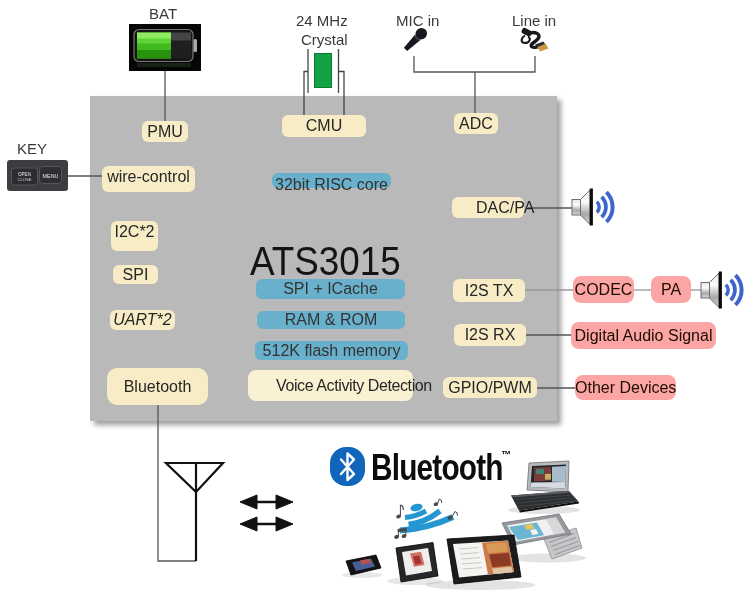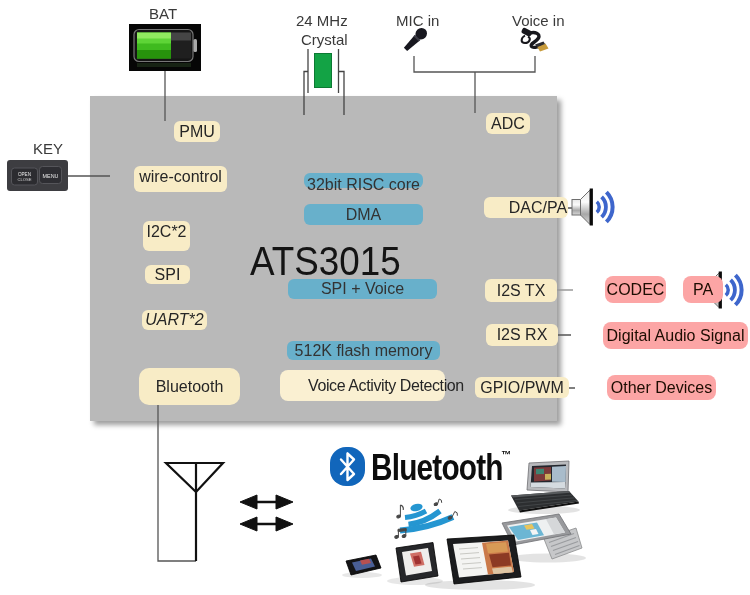--- a/index.html
+++ b/index.html
@@ -1,20 +1,20 @@
 <!DOCTYPE html>
 <html><head>
 <meta charset="utf-8">
 <style>
 html,body{margin:0;padding:0;background:#fff;}
 #stage{position:relative;width:750px;height:595px;background:#fff;overflow:hidden;
   font-family:"Liberation Sans", sans-serif;}
 .lbl{position:absolute;color:#3a3a3a;font-size:15px;white-space:nowrap;}
 .box{position:absolute;box-sizing:border-box;text-align:center;white-space:nowrap;
-  font-size:16px;color:#262626;border-radius:6px;margin-left:32px;}
+  font-size:16px;color:#262626;border-radius:6px;}
 .cream{background:#f8ecc6;}
 .blue{background:#68b0cb;color:#333;}
 .orange{background:#fca5a5;border-radius:8px;color:#1d0d02;}
 svg{position:absolute;left:0;top:0;}
 </style>
 </head>
 <body>
 <div id="stage">
 
   <div style="position:absolute;left:90px;top:96px;width:467px;height:325px;background:#b9b9b9;
@@ -212,46 +212,47 @@
       <polygon points="346,561 376,555 381,568 351,575" fill="#141416" stroke="#000" stroke-width="0.8"></polygon>
       <polygon points="352,562.5 371,558.5 375,566.5 356,571" fill="#4a5f96"></polygon>
       <polygon points="360,560.5 369,558.8 371,563 362,564.8" fill="#b85050"></polygon>
     </g>
   </svg>
 
   <div class="lbl" style="left:149px;top:5px;">BAT</div>
   <div class="lbl" style="left:296px;top:12px;">24 MHz</div>
   <div class="lbl" style="left:301px;top:31px;">Crystal</div>
   <div class="lbl" style="left:396px;top:12px;">MIC in</div>
-  <div class="lbl" style="left:512px;top:12px;">Voice in</div>
-  <div class="lbl" style="left:17px;top:140px;margin-left:16px;">KEY</div>
+  <div class="lbl" style="left:512px;top:12px;">Line in</div>
+  <div class="lbl" style="left:17px;top:140px;">KEY</div>
 
   <div class="box cream" style="left:142px;top:121px;width:46px;height:21px;line-height:21px;">PMU</div>
+  <div class="box cream" style="left:282px;top:115px;width:84px;height:22px;line-height:22px;">CMU</div>
   <div class="box cream" style="left:454px;top:113px;width:44px;height:21px;line-height:21px;">ADC</div>
   <div class="box cream" style="left:102px;top:166px;width:93px;height:26px;line-height:22px;">wire-control</div>
   <div class="box cream" style="left:111px;top:221px;width:47px;height:30px;line-height:21px;">I2C*2</div>
   <div class="box cream" style="left:113px;top:265px;width:45px;height:19px;line-height:19px;">SPI</div>
   <div class="box cream" style="left:110px;top:310px;width:65px;height:20px;line-height:20px;font-style:italic;">UART*2</div>
   <div class="box cream" style="left:107px;top:368px;width:101px;height:37px;line-height:37px;border-radius:10px;">Bluetooth</div>
-  <div class="box cream" style="left:452px;top:197px;width:84px;height:21px;line-height:21px;padding-left:24px;">DAC/PA</div>
+  <div class="box cream" style="left:452px;top:197px;width:72px;height:21px;line-height:21px;padding-left:24px;">DAC/PA</div>
   <div class="box cream" style="left:453px;top:279px;width:72px;height:23px;line-height:23px;">I2S TX</div>
   <div class="box cream" style="left:454px;top:324px;width:72px;height:22px;line-height:22px;">I2S RX</div>
   <div class="box cream" style="left:443px;top:377px;width:94px;height:21px;line-height:21px;">GPIO/PWM</div>
   <div class="box cream" style="left:248px;top:370px;width:165px;height:31px;line-height:31px;border-radius:8px;background:#faf0d2;letter-spacing:-0.4px;padding-left:28px;">Voice Activity Detection</div>
 
   <div class="box blue" style="left:272px;top:173px;width:119px;height:15px;line-height:23px;">32bit RISC core</div>
-  <div class="box blue" style="left:272px;top:204px;width:119px;height:21px;line-height:21px;">DMA</div>
-  <div class="box blue" style="left:256px;top:279px;width:149px;height:20px;line-height:20px;">SPI + Voice</div>
+  <div class="box blue" style="left:256px;top:279px;width:149px;height:20px;line-height:20px;">SPI + ICache</div>
+  <div class="box blue" style="left:257px;top:311px;width:148px;height:18px;line-height:18px;">RAM &amp; ROM</div>
   <div class="box blue" style="left:255px;top:341px;width:153px;height:19px;line-height:19px;">512K flash memory</div>
 
   <div style="position:absolute;left:250px;top:239px;white-space:nowrap;"><span style="display:inline-block;
        font-size:40px;color:#141414;transform:scaleX(0.92);transform-origin:0 0;">ATS3015</span></div>
 
   <div class="box orange" style="left:573px;top:276px;width:61px;height:27px;line-height:27px;">CODEC</div>
   <div class="box orange" style="left:651px;top:276px;width:40px;height:27px;line-height:27px;">PA</div>
   <div class="box orange" style="left:571px;top:322px;width:145px;height:27px;line-height:27px;">Digital Audio Signal</div>
-  <div class="box orange" style="left:575px;top:375px;width:109px;height:25px;line-height:25px;">Other Devices</div>
+  <div class="box orange" style="left:575px;top:375px;width:101px;height:25px;line-height:25px;">Other Devices</div>
 
   <div style="position:absolute;left:371px;top:446.5px;font-size:37px;font-weight:bold;color:#0d0d0d;
        letter-spacing:-1px;transform:scaleX(0.805);transform-origin:0 50%;white-space:nowrap;">Bluetooth</div>
   <div style="position:absolute;left:501px;top:449px;font-size:10px;font-weight:bold;color:#0d0d0d;">™</div>
 
 </div>
 
 </body></html>

